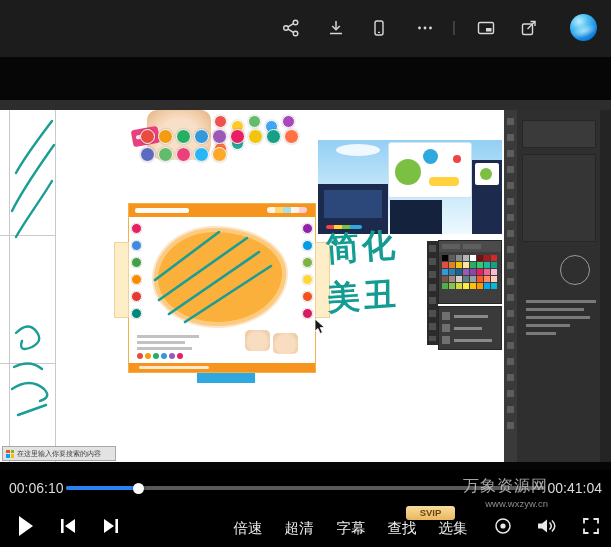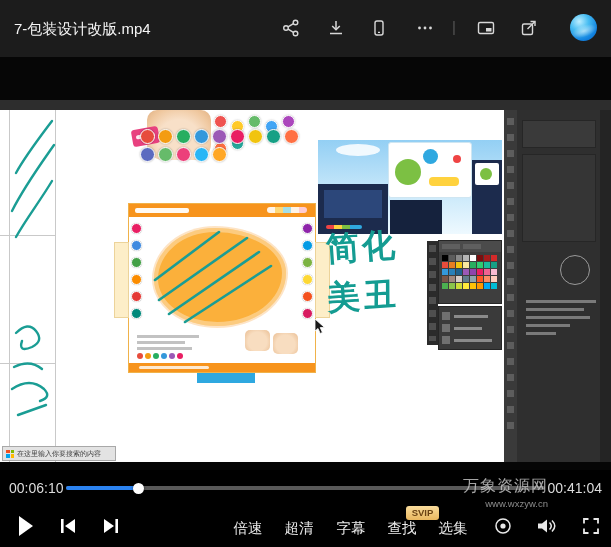--- a/index.html
+++ b/index.html
@@ -134,29 +134,28 @@
   .watermark{position:absolute;right:63px;top:476px;text-align:right;z-index:6;}
   .wm1{font-size:16px;color:rgba(205,205,205,.8);letter-spacing:1px;}
   .wm2{font-size:9.5px;color:rgba(195,195,195,.7);margin-top:1px;}
 
   .controls{position:absolute;left:0;top:506px;width:611px;height:41px;}
   .cbtn{position:absolute;cursor:pointer;}
   .cbtn svg{display:block;}
   .play{left:17px;top:9px;} .prev{left:60px;top:12px;} .next{left:101px;top:12px;}
   .clabel{position:absolute;top:13px;transform:translateX(-50%);font-size:14.5px;color:#ececec;cursor:pointer;white-space:nowrap;}
   .lb-speed{left:248px;} .lb-quality{left:299px;} .lb-sub{left:351px;} .lb-find{left:402px;} .lb-ep{left:453px;}
-  .svip{position:absolute;left:406px;top:0;width:33px;height:14px;border-radius:3px;text-align:center;line-height:14px;
+  .svip{position:absolute;left:406px;top:0;width:49px;height:14px;border-radius:3px;text-align:center;line-height:14px;
     font-size:9.5px;font-weight:bold;color:#6b4313;background:linear-gradient(180deg,#f9dc9c,#e9b75f);z-index:2;}
   .rec{left:494px;top:11px;} .vol{left:537px;top:11px;} .fs{left:582px;top:11px;}
 </style>
 </head>
 <body>
 
 <div class="topbar">
-  <div class="vtitle">7-包装设计改版.mp4</div>
 
   <span class="tbi" style="left:282px">
     <svg width="18" height="18" viewBox="0 0 18 18" fill="none" stroke="#d8d8d8" stroke-width="1.4">
       <circle cx="13.5" cy="3.5" r="2.3"></circle>
         <circle cx="4" cy="9" r="2.3"></circle>
         <circle cx="13.5" cy="14.5" r="2.3"></circle>
       <line x1="6.1" y1="7.9" x2="11.4" y2="4.6"></line>
         <line x1="6.1" y1="10.1" x2="11.4" y2="13.4"></line>
     </svg>
   </span>

